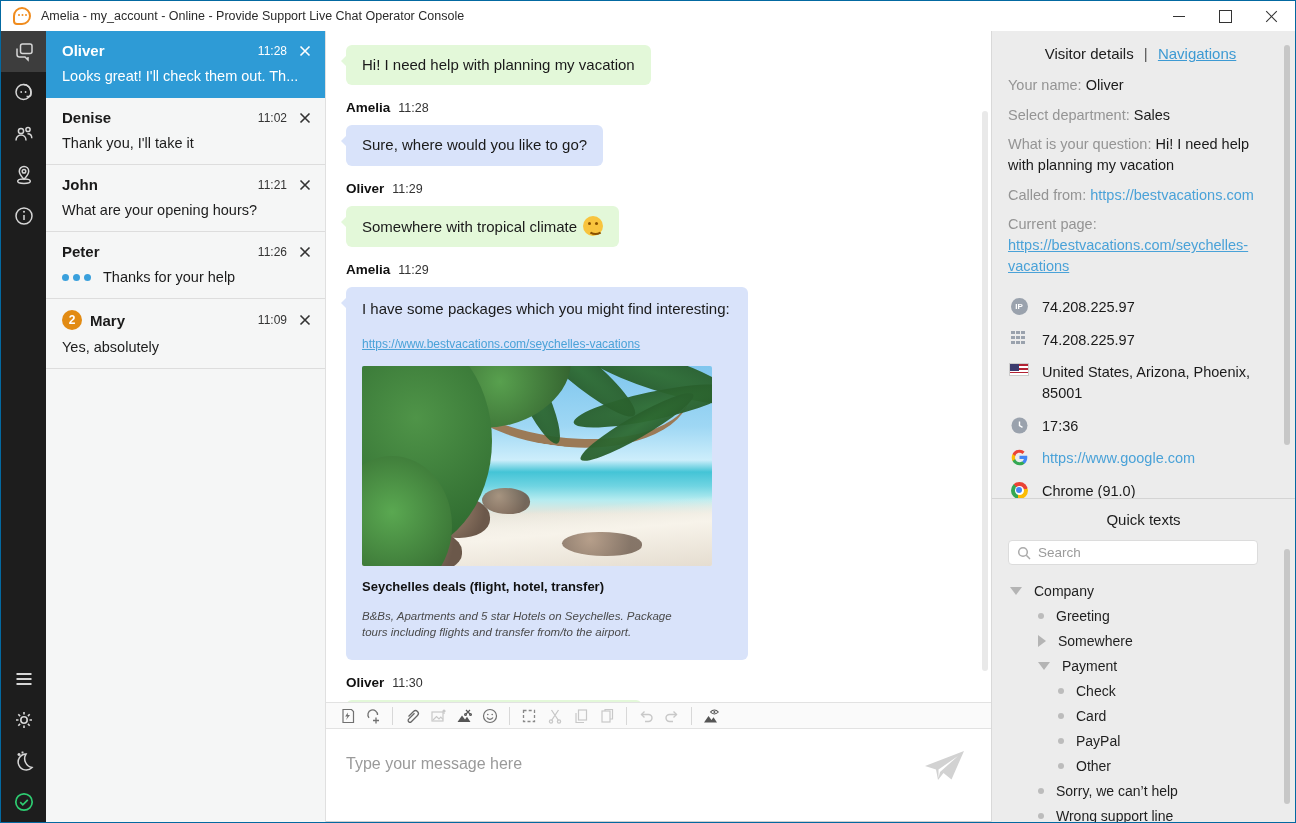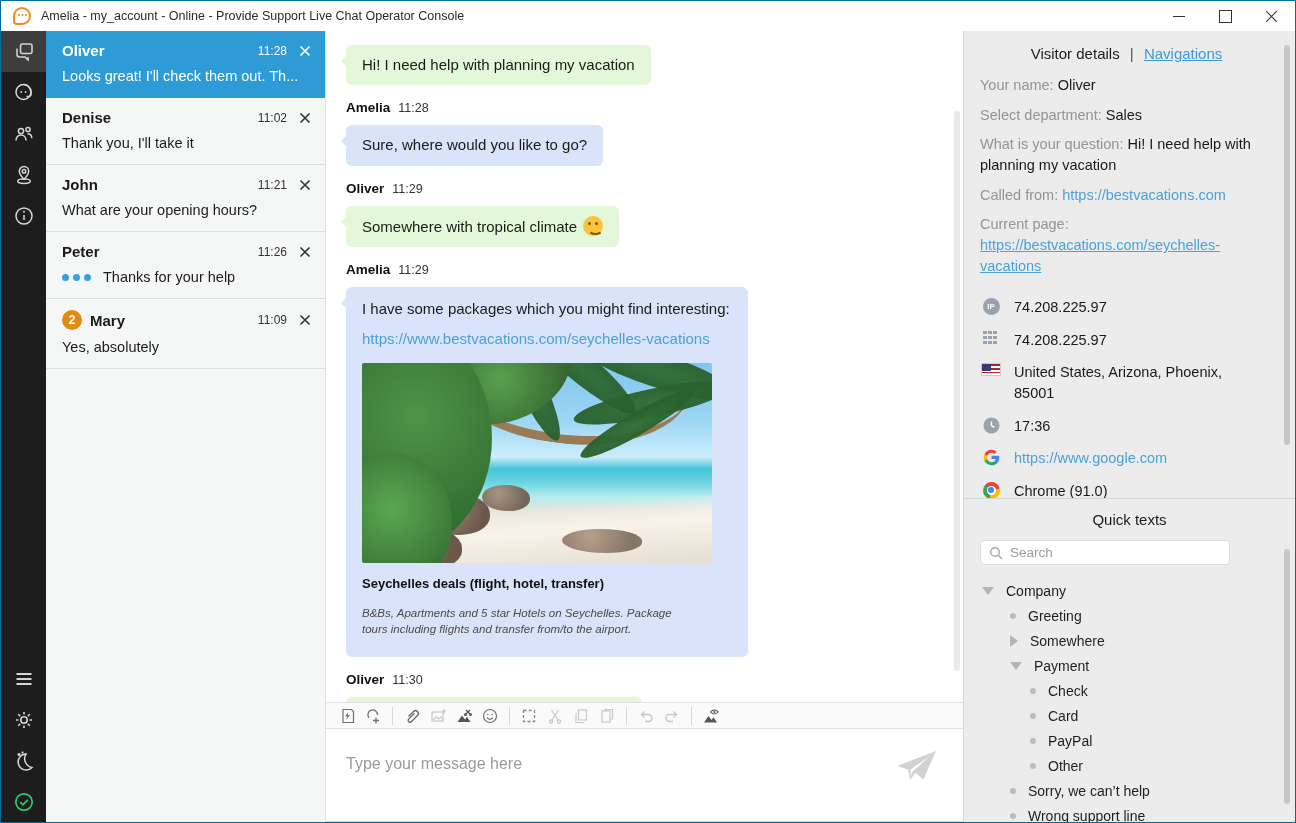--- a/index.html
+++ b/index.html
@@ -48,21 +48,21 @@
   .messages { flex:1; padding:10px 30px 0 20px; overflow:hidden; position:relative; }
   .msg-label { margin:15px 0 10px 0; font-size:13.5px; color:#111; }
   .msg-label .author { font-weight:bold; }
   .msg-label .time { margin-left:8px; font-size:12.5px; color:#333; font-weight:normal; }
   .bubble { position:relative; display:inline-block; padding:10px 16px; border-radius:6px; font-size:15px; color:#1a1a1a; line-height:1.35; }
   .bubble::before { content:''; position:absolute; left:-11px; top:10px; border:6px solid transparent; }
   .bubble.green { background:#e3f8d9; } .bubble.green::before { border-right-color:#e3f8d9; }
   .bubble.blue { background:#d9e3fa; } .bubble.blue::before { border-right-color:#d9e3fa; }
   .bubble.card { max-width:510px; padding:12px 18px 20px 16px; }
   .bubble a, .linktext { color:#4aa2d8; text-decoration:none; }
-  .card .cardlink { display:block; margin-top:10px; font-size:15px; }
+  .card .cardlink { display:block; margin-top:17px; font-size:12px;text-decoration:underline; }
   .card-title { font-weight:bold; font-size:13px; color:#111; margin-top:12px; }
   .card-desc { font-size:11.5px; color:#4a4a4a; margin-top:12px; line-height:1.4; max-width:330px;font-style:italic; }
 
   
   .emoji-face { display:inline-block; width:20px; height:20px; background:#f8c43e; border-radius:50%; position:relative; vertical-align:-4px; margin-left:6px; }
   .emoji-face::before { content:''; position:absolute; left:5px; top:6px; width:3px; height:3px; border-radius:50%; background:#8a5200; box-shadow:7px 0 0 #8a5200; }
   .emoji-face::after { content:''; position:absolute; left:4.5px; top:8px; width:11px; height:7px; border:2px solid transparent; border-bottom-color:#8a5200; border-radius:50%; }
 
   
   .beach { width:350px; height:200px; margin-top:14px; position:relative; overflow:hidden; border-radius:2px;
@@ -93,21 +93,21 @@
   
   .composer { height:93px; position:relative; background:#fff; flex-shrink:0; border-bottom:1px solid #cfcfcf; }
   .composer input { position:absolute; left:20px; top:26px; width:580px; border:none; outline:none; font-size:16px; color:#1a1a1a; font-family:"Liberation Sans",sans-serif; background:transparent; }
   .composer input::placeholder { color:#9a9a9a; }
   .send-btn { position:absolute; right:26px; top:22px; cursor:pointer; }
 
   
   .ca-scroll { position:absolute; right:3px; top:80px; width:6px; height:560px; background:#e9e9e9; border-radius:3px; }
 
   
-  .rightpanel { width:332px; flex-shrink:0; background:#ececec; border-left:1px solid #d9d9d9; display:flex; flex-direction:column; }
+  .rightpanel { width:304px; flex-shrink:0; background:#ececec; border-left:1px solid #d9d9d9; display:flex; flex-direction:column; }
   .vd { height:467px; padding:14px 22px 0 16px; position:relative; overflow:hidden; flex-shrink:0; }
   .vd-scroll { position:absolute; right:5px; top:14px; width:6px; height:400px; background:#c7c7c7; border-radius:3px; }
   .vd-tabs { text-align:center; font-size:15px; color:#1c1c1c; margin-bottom:13px; }
   .vd-tabs .sep { margin:0 6px; color:#555; }
   .vd-tabs a { color:#3d9ad3; text-decoration:underline; cursor:pointer; }
   .vd-field { font-size:14.5px; line-height:1.45; margin-bottom:8.5px; }
   .vd-field .lbl { color:#949494; }
   .vd-field .val { color:#1a1a1a; }
   .vd-field .val.link { color:#4aa2d8; }
   .vd-field .val.link.u { text-decoration:underline; }

